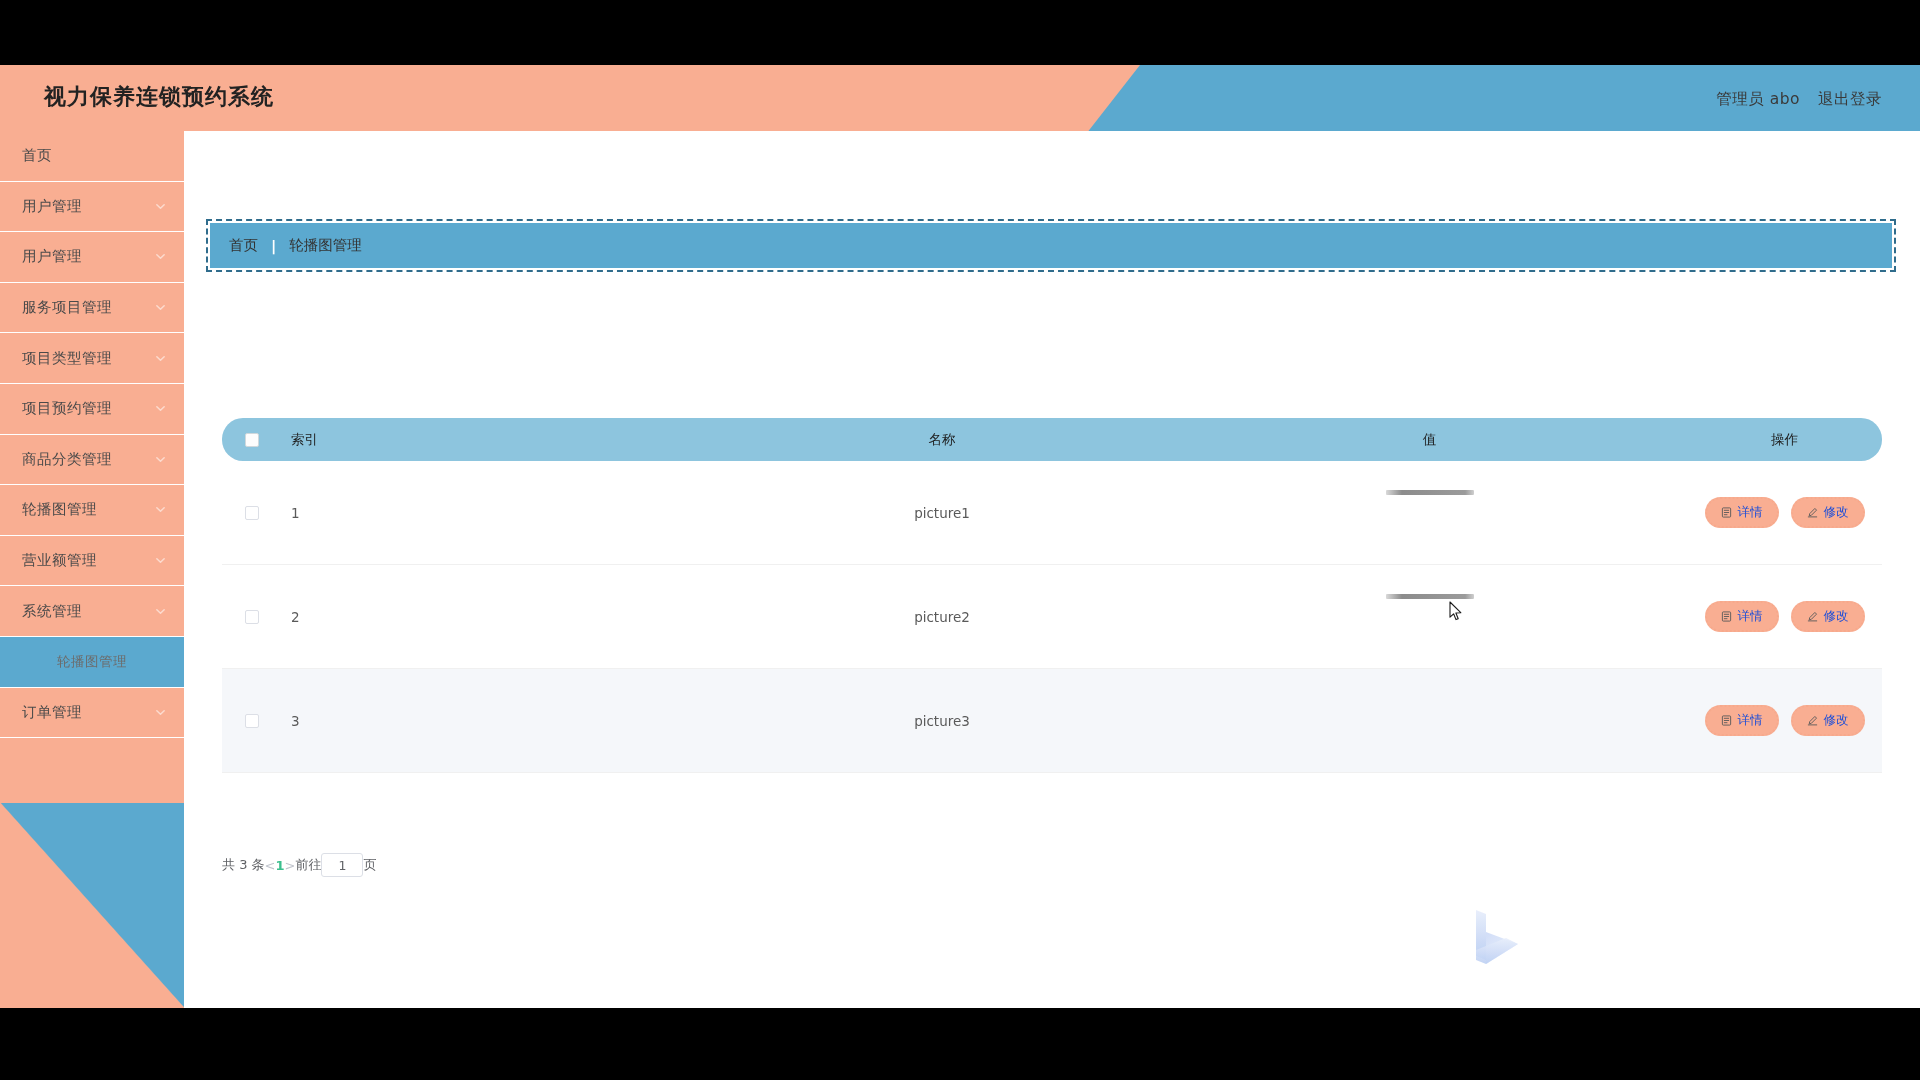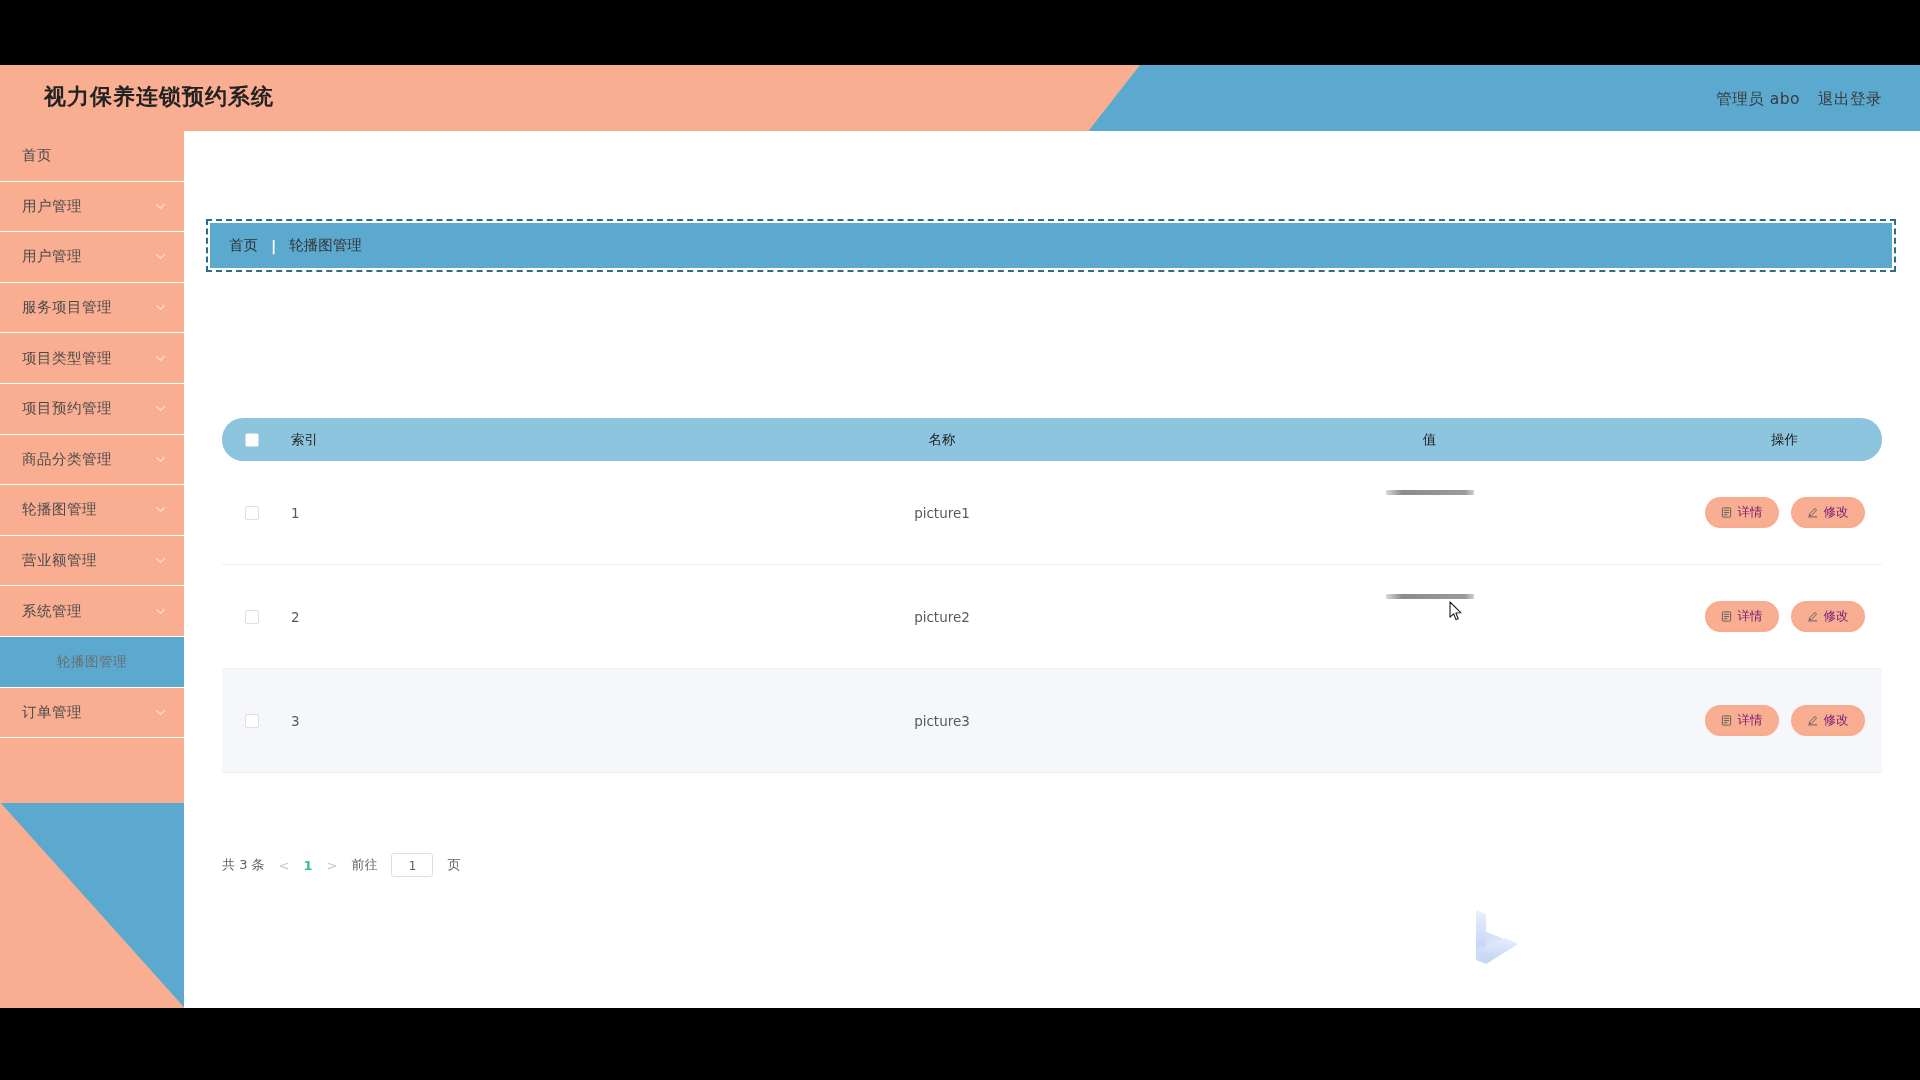--- a/index.html
+++ b/index.html
@@ -168,36 +168,35 @@
     display: inline-block;
     width: 88px; height: 5px;
     background: linear-gradient(to right,#d9d9d9 0%, #8c8c8c 18%, #9b9b9b 90%, #cfcfcf 100%);
     border-radius: 1px;
     margin-bottom: 38px;
   }
   .ops { display: flex; gap: 12px; justify-content: center; }
   .btn {
     display: inline-flex; align-items: center; gap: 6px;
     background: #f9ae92;
-    color: #701a75;
+    color: #1d4ed8;
     font-size: 12.5px;
     padding: 7px 14px;
     border: 2px dotted #f7a98c;
     border-radius: 22px;
     cursor: pointer;
     line-height: 1;
   }
   .btn svg { display: block; }
 
   
   #pager {
     position: absolute;
     left: 38px; top: 722px;
     display: flex; align-items: center;
-    gap: 14px;
     font-size: 13px;
     color: #606266;
   }
   #pager .arrow { color: #c0c4cc; font-size: 13px; cursor: pointer; }
   #pager .pg-num { color: #3cbf8e; font-weight: bold; }
   #pager .goto-label { margin-left: 0; }
   #pager input {
     width: 42px; height: 24px;
     border: 1px solid #dcdfe6;
     border-radius: 3px;

